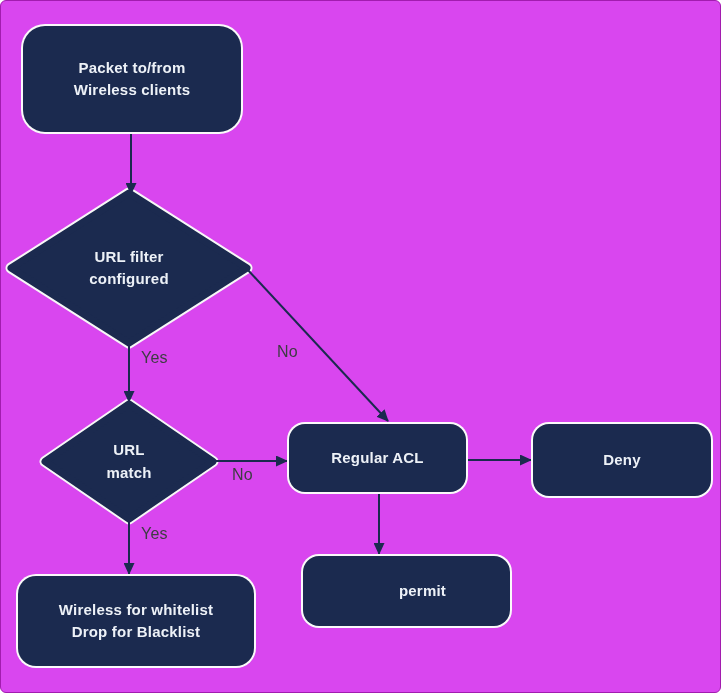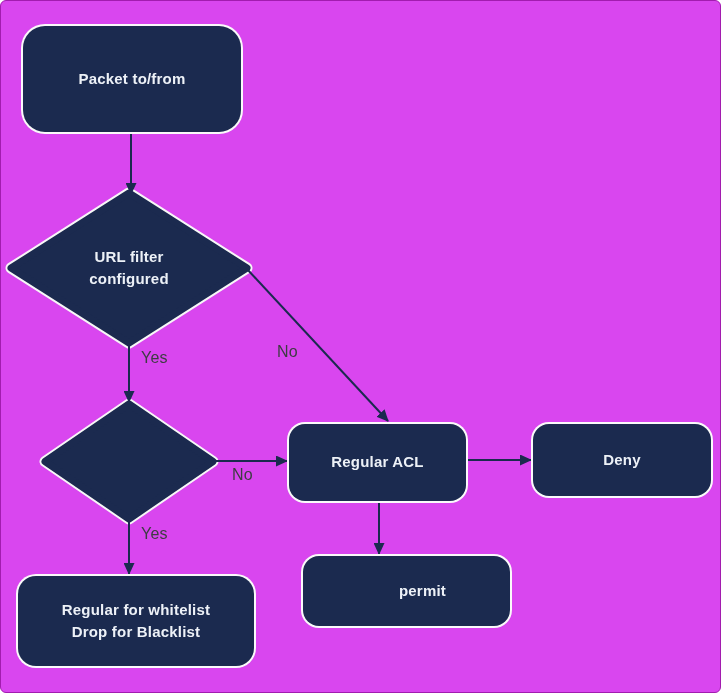--- a/index.html
+++ b/index.html
@@ -57,21 +57,21 @@
   }
   .node span, .diamond-label span { display: block; }
   .edge-label {
     position: absolute;
     color: #3d3d42;
     font-size: 16px;
     font-weight: 400;
     letter-spacing: 0.2px;
   }
   #node-packet      { left: 22px;  top: 25px;  width: 218px; height: 106px; border-radius: 22px; }
-  #node-regular-acl { left: 288px; top: 423px; width: 177px; height: 77px;  border-radius: 16px; }
+  #node-regular-acl { left: 288px; top: 423px; width: 177px; height: 68px;  border-radius: 16px; }
   #node-deny        { left: 532px; top: 423px; width: 178px; height: 72px;  border-radius: 16px; text-align: center; }
   #node-permit      { left: 302px; top: 555px; width: 175px; height: 70px;  border-radius: 16px; padding-left: 32px; }
   #node-forward     { left: 17px;  top: 575px; width: 236px; height: 90px;  border-radius: 18px; }
   #label-url-filter { left: 10px;  top: 192px; width: 236px; height: 150px; }
   #label-url-match  { left: 44px;  top: 403px; width: 168px; height: 115px; }
   #edge-filter-yes  { left: 140px; top: 348px; }
   #edge-filter-no   { left: 276px; top: 342px; }
   #edge-match-no    { left: 231px; top: 465px; }
   #edge-match-yes   { left: 140px; top: 524px; }
 </style>
@@ -97,43 +97,48 @@
     <line x1="212" y1="460" x2="286" y2="460" stroke="#1b2a4f" stroke-width="2" marker-end="url(#arrowhead)"></line>
     <line x1="465" y1="459" x2="530" y2="459" stroke="#1b2a4f" stroke-width="2" marker-end="url(#arrowhead)"></line>
     <line x1="378" y1="493" x2="378" y2="553" stroke="#1b2a4f" stroke-width="2" marker-end="url(#arrowhead)"></line>
 
     <polygon points="128,192 246,267 128,342 10,267" fill="#1b2a4f" stroke="#1b2a4f" stroke-width="7" stroke-linejoin="round"></polygon>
     <polygon points="128,403 212,460.5 128,518 44,460.5" fill="#1b2a4f" stroke="#1b2a4f" stroke-width="7" stroke-linejoin="round"></polygon>
   </svg>
 
   <div class="node" id="node-packet">
     <span>Packet to/from</span>
+    <span>Wireless clients</span>
   </div>
 
   <div class="node" id="node-regular-acl">
     <span>Regular ACL</span>
   </div>
 
   <div class="node" id="node-deny">
     <span>Deny</span>
   </div>
 
   <div class="node" id="node-permit">
     <span>permit</span>
   </div>
 
   <div class="node" id="node-forward">
-    <span>Regular for whitelist</span>
+    <span>Wireless for whitelist</span>
     <span>Drop for Blacklist</span>
   </div>
 
   <div class="diamond-label" id="label-url-filter">
     <span>URL filter</span>
     <span>configured</span>
   </div>
 
+  <div class="diamond-label" id="label-url-match">
+    <span>URL</span>
+    <span>match</span>
+  </div>
 
   <span class="edge-label" id="edge-filter-yes">Yes</span>
   <span class="edge-label" id="edge-filter-no">No</span>
   <span class="edge-label" id="edge-match-no">No</span>
   <span class="edge-label" id="edge-match-yes">Yes</span>
 
 </div>
 
 </body></html>

